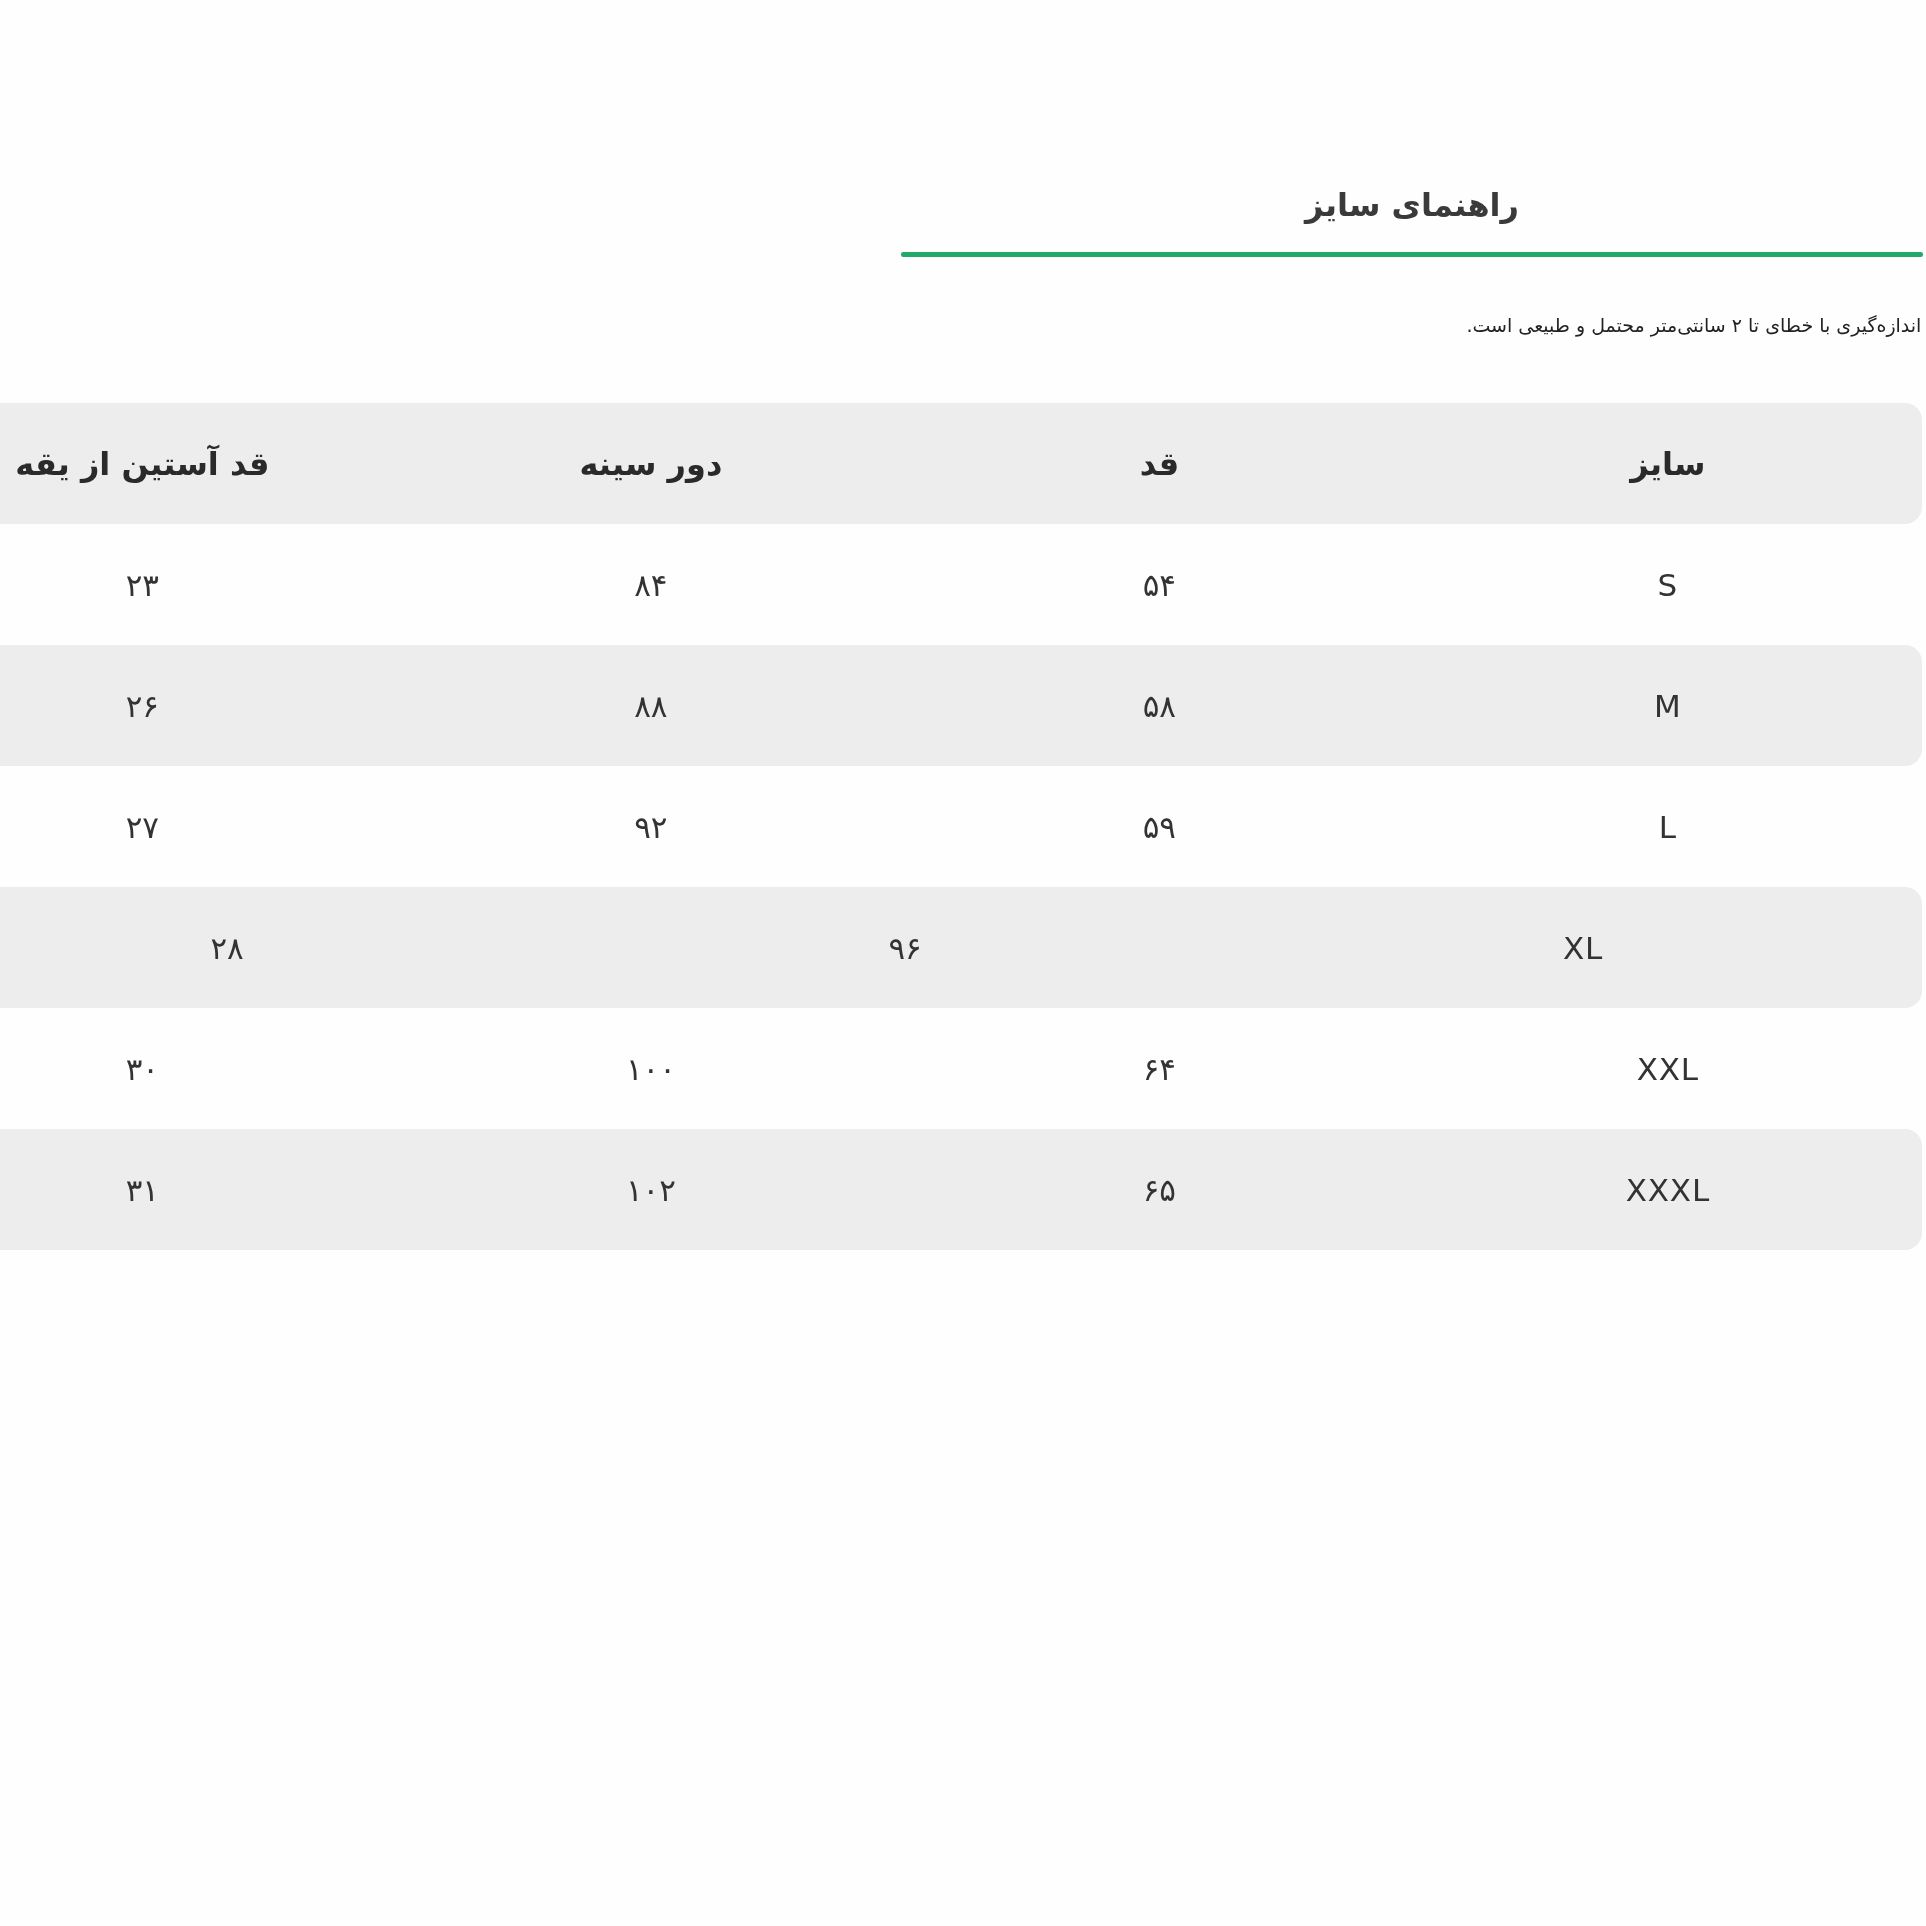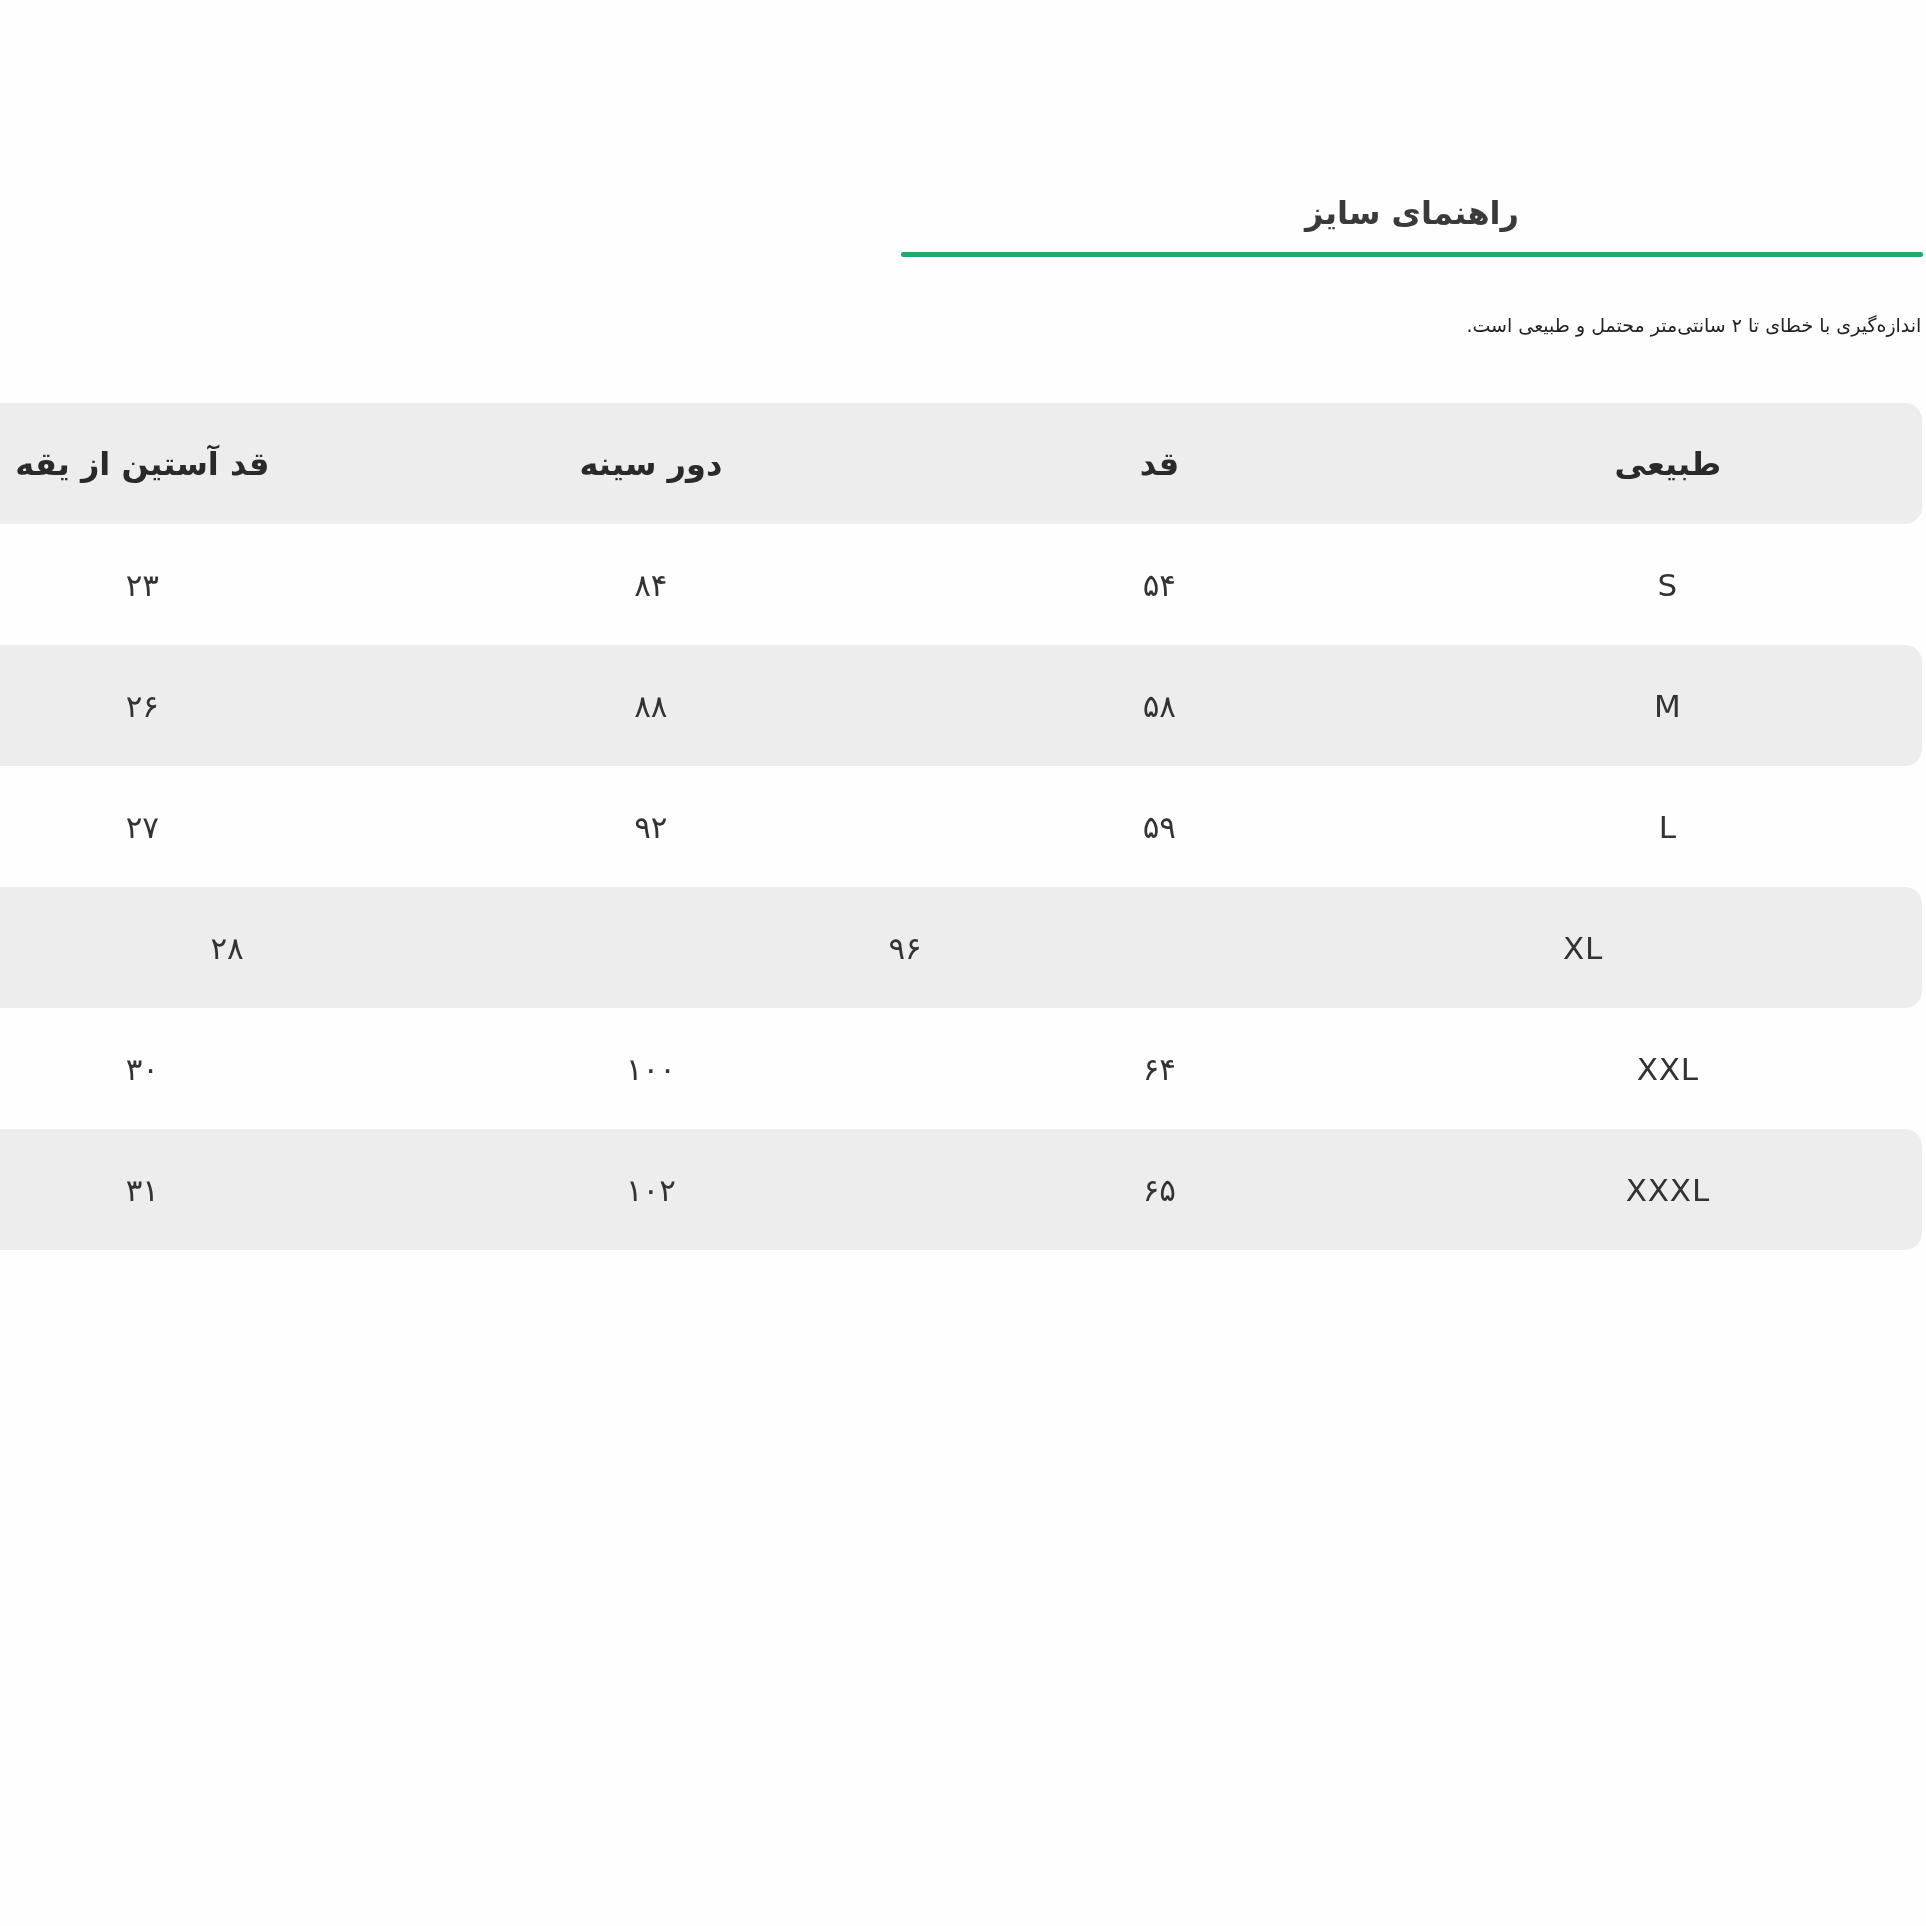--- a/index.html
+++ b/index.html
@@ -21,21 +21,21 @@
     .tab-bar {
       position: absolute;
       left: 901px;
       top: 154px;
       width: 1022px;
       height: 103px;
     }
     .tab {
       position: absolute;
       left: 0;
-      top: 16px;
+      top: 8px;
       width: 100%;
       height: 103px;
       display: flex;
       align-items: flex-start;
       justify-content: center;
       cursor: pointer;
       text-align: center;
     }
     .tab-label {
       margin-top: 23px;
@@ -101,21 +101,21 @@
     <div class="tab">
       <span class="tab-label">راهنمای سایز</span>
     </div>
     <div class="tab-indicator"></div>
   </div>
 
   <div class="note">اندازه‌گیری با خطای تا ۲ سانتی‌متر محتمل و طبیعی است.</div>
 
   <div class="size-table">
     <div class="row header shaded">
-      <div class="cell">طبیعی</div>
+      <div class="cell">سایز</div>
       <div class="cell">قد</div>
       <div class="cell">دور سینه</div>
       <div class="cell">قد آستین از یقه</div>
     </div>
 
     <div class="row">
       <div class="cell latin">S</div>
       <div class="cell">۵۴</div>
       <div class="cell">۸۴</div>
       <div class="cell">۲۳</div>

